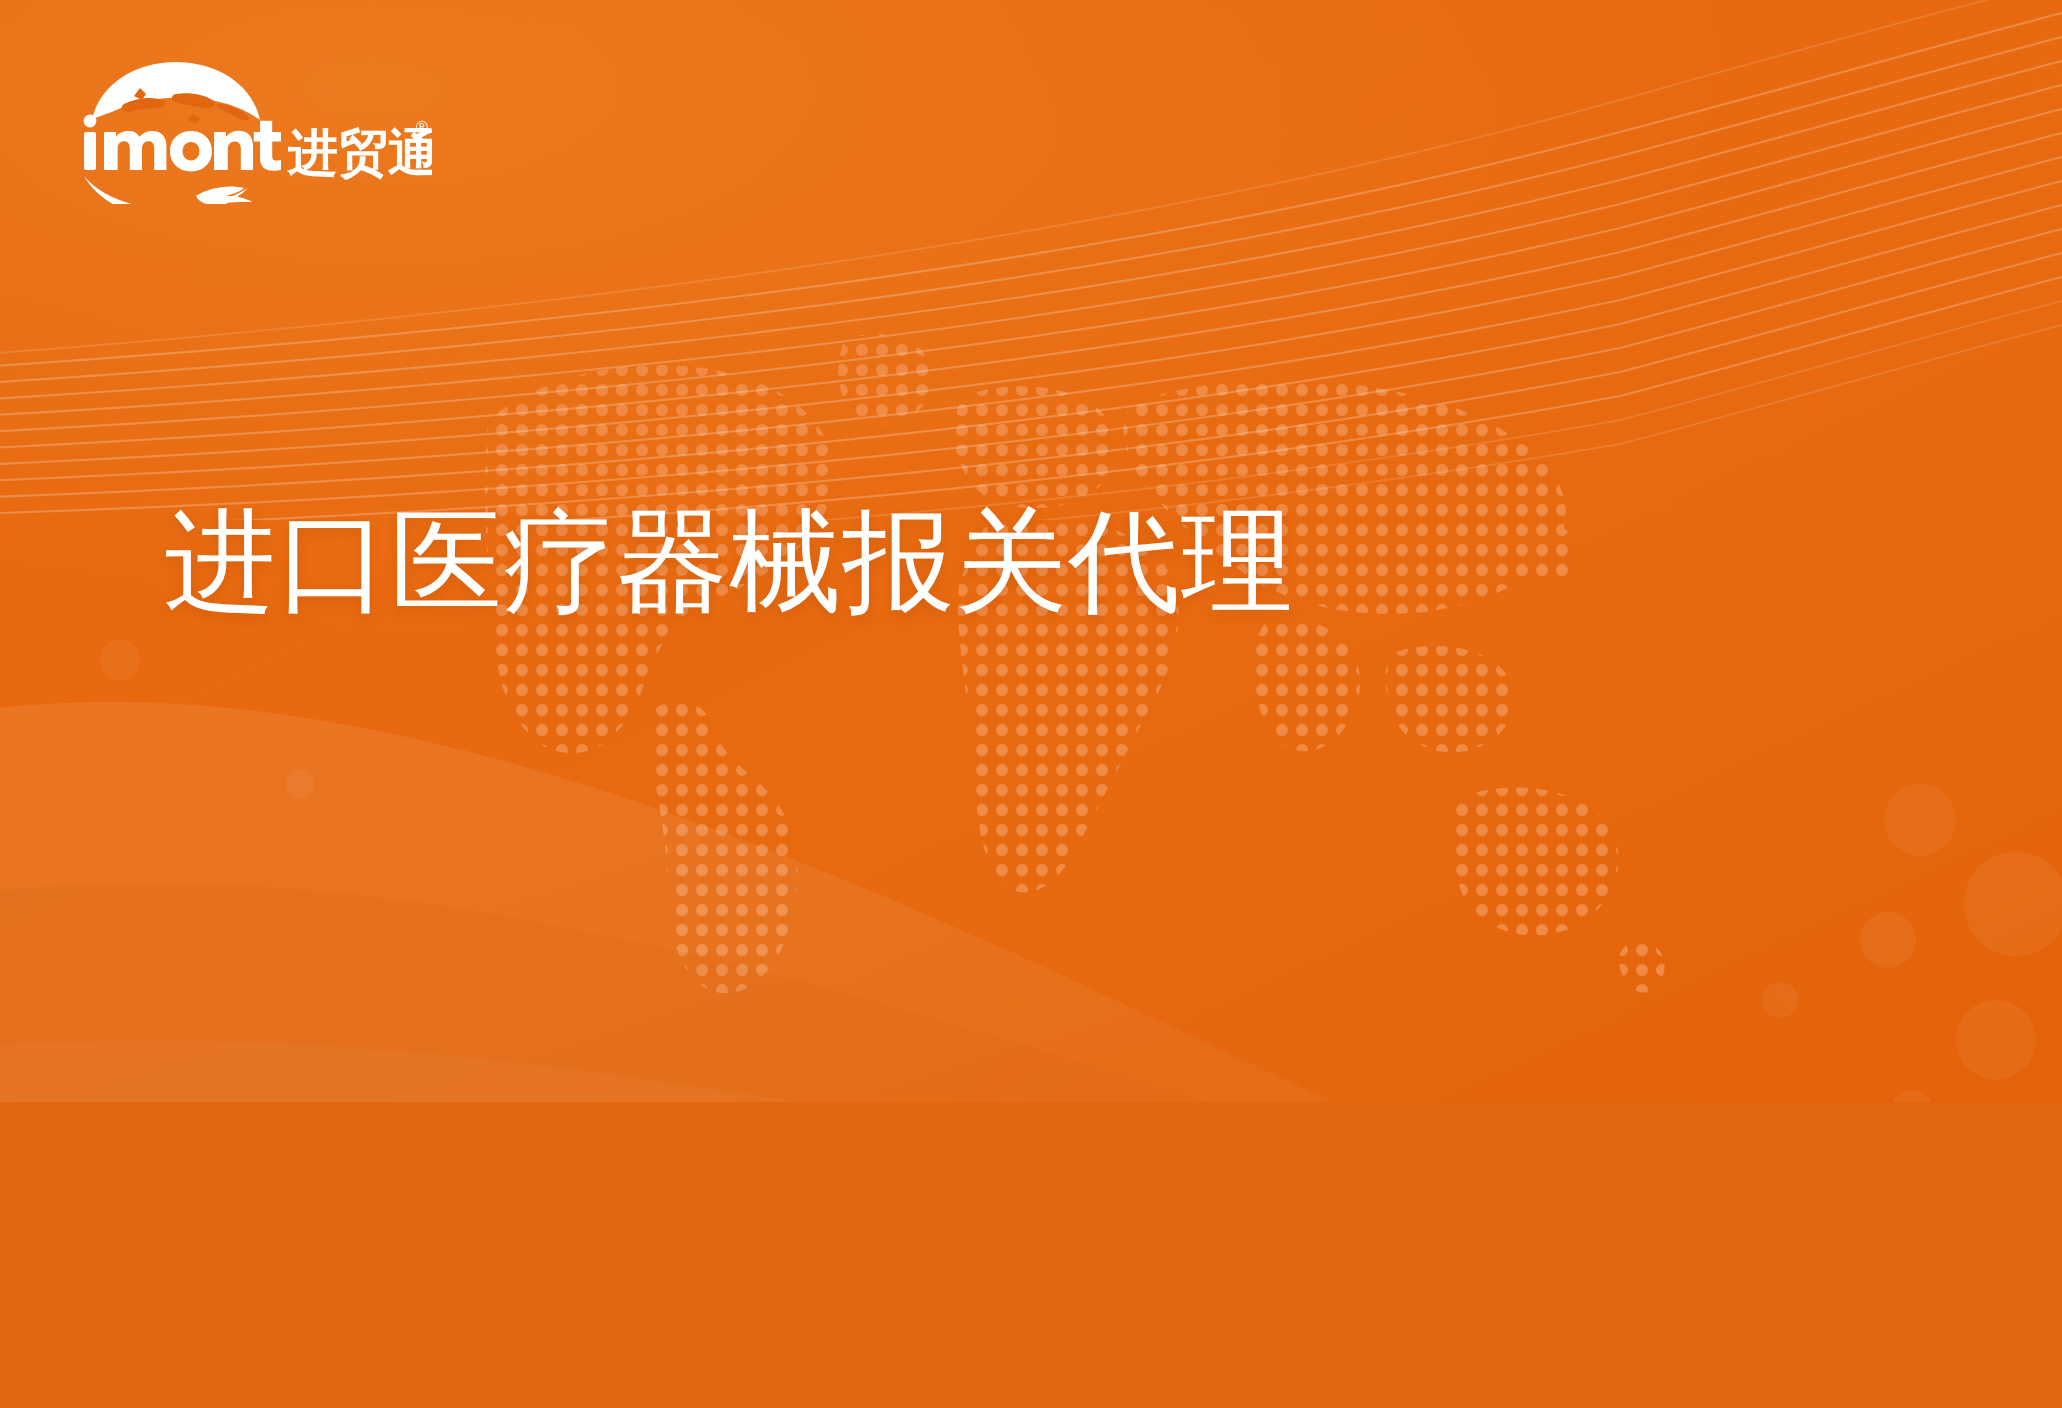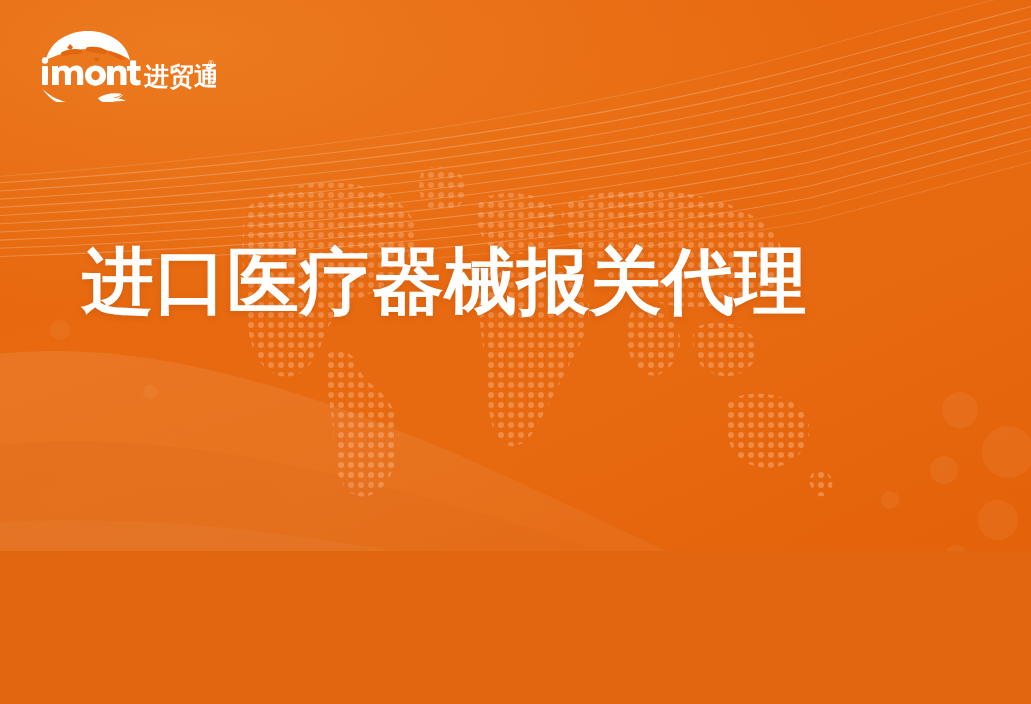--- a/index.html
+++ b/index.html
@@ -34,23 +34,23 @@
   }
   .logo svg{display:block;width:100%;height:100%;}
 
   
   .headline{
     position:absolute;left:82px;top:234px;width:890px;
     display:flex;flex-direction:column;gap:14px;
   }
   .headline .line{
     color:#ffffff;
-    font-size:72px;
+    font-size:56px;
     line-height:94px;
-    font-weight:700;
+    font-weight:400;
     letter-spacing:0.5px;
     white-space:nowrap;
     text-shadow:0 2px 6px rgba(120,45,0,.16);
     font-family:"Liberation Sans","DejaVu Sans",sans-serif;
   }
 </style>
 </head>
 <body>
 
 <div class="banner">

